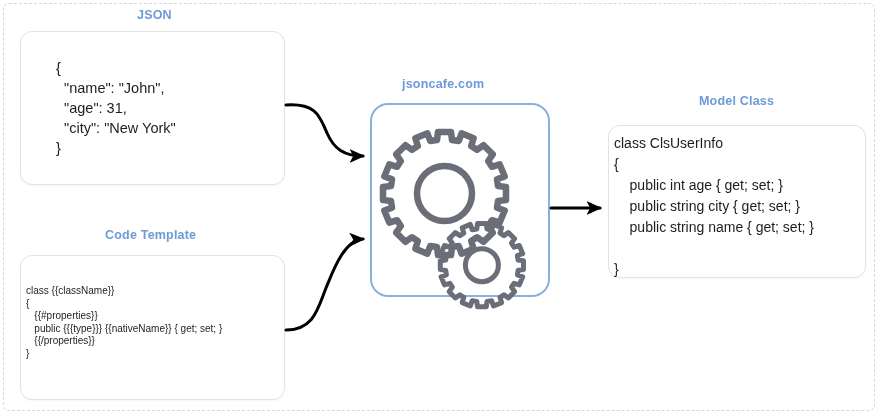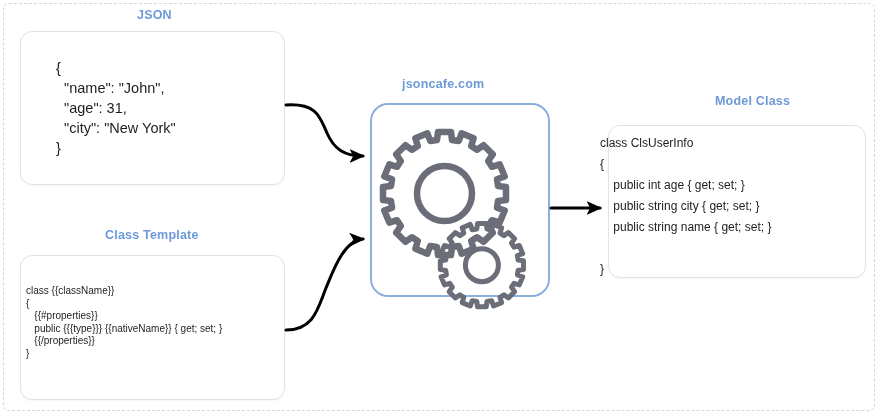--- a/index.html
+++ b/index.html
@@ -64,23 +64,23 @@
     left: 56px;
     top: 58px;
   }
   .code.template-code {
     font-size: 10px;
     line-height: 12.5px;
     left: 26px;
     top: 285px;
   }
   .code.model-code {
-    font-size: 12px;
+    font-size: 14px;
     line-height: 21px;
-    left: 600px;
+    left: 614px;
     top: 133px;
   }
 
   svg.overlay {
     position: absolute;
     left: 0;
     top: 0;
     width: 884px;
     height: 420px;
     pointer-events: none;
@@ -94,21 +94,21 @@
   <div id="outer-frame"></div>
 
   <div class="caption" style="left:137px; top:8px;">JSON</div>
   <div class="panel" style="left:20px; top:31px; width:265px; height:154px;"></div>
   <div class="code json-code">{
   "name": "John",
   "age": 31,
   "city": "New York"
 }</div>
 
-  <div class="caption" style="left:105px; top:228px;">Class Template</div>
+  <div class="caption" style="left:105px; top:228px;">Code Template</div>
   <div class="panel" style="left:20px; top:255px; width:265px; height:145px;"></div>
   <div class="code template-code">class {{className}}
 {
    {{#properties}}
    public {{{type}}} {{nativeName}} { get; set; }
    {{/properties}}
 }</div>
 
   <div class="caption" style="left:402px; top:77px;">jsoncafe.com</div>
   <div class="panel accent" style="left:370px; top:103px; width:180px; height:194px;"></div>
@@ -151,21 +151,21 @@
         L 449.8 283.3 L 444.5 284.9 L 441.1 276.8 L 446.4 274.9
         L 445.7 270.3 L 440.3 269.6 L 440.3 260.8 L 445.7 260.1
         L 446.4 255.5 L 441.1 253.6 L 444.5 245.5 L 449.8 247.1
         L 452.3 243.2 L 449.2 238.7 L 455.4 232.5 L 459.9 235.6
         L 463.8 233.1 L 462.2 227.8 L 470.3 224.4 L 472.2 229.7
         L 476.8 229.0 L 477.5 223.6 L 486.3 223.6 Z"></path>
       <circle cx="481.9" cy="265.2" r="16.5"></circle>
     </g>
   </svg>
 
-  <div class="caption" style="left:715px; top:94px;">Model Class</div>
+  <div class="caption" style="left:699px; top:94px;">Model Class</div>
   <div class="panel" style="left:608px; top:125px; width:258px; height:153px;"></div>
   <div class="code model-code">class ClsUserInfo
 {
     public int age { get; set; }
     public string city { get; set; }
     public string name { get; set; }
 
 }</div>
 
   <svg class="overlay" viewBox="0 0 884 420">

